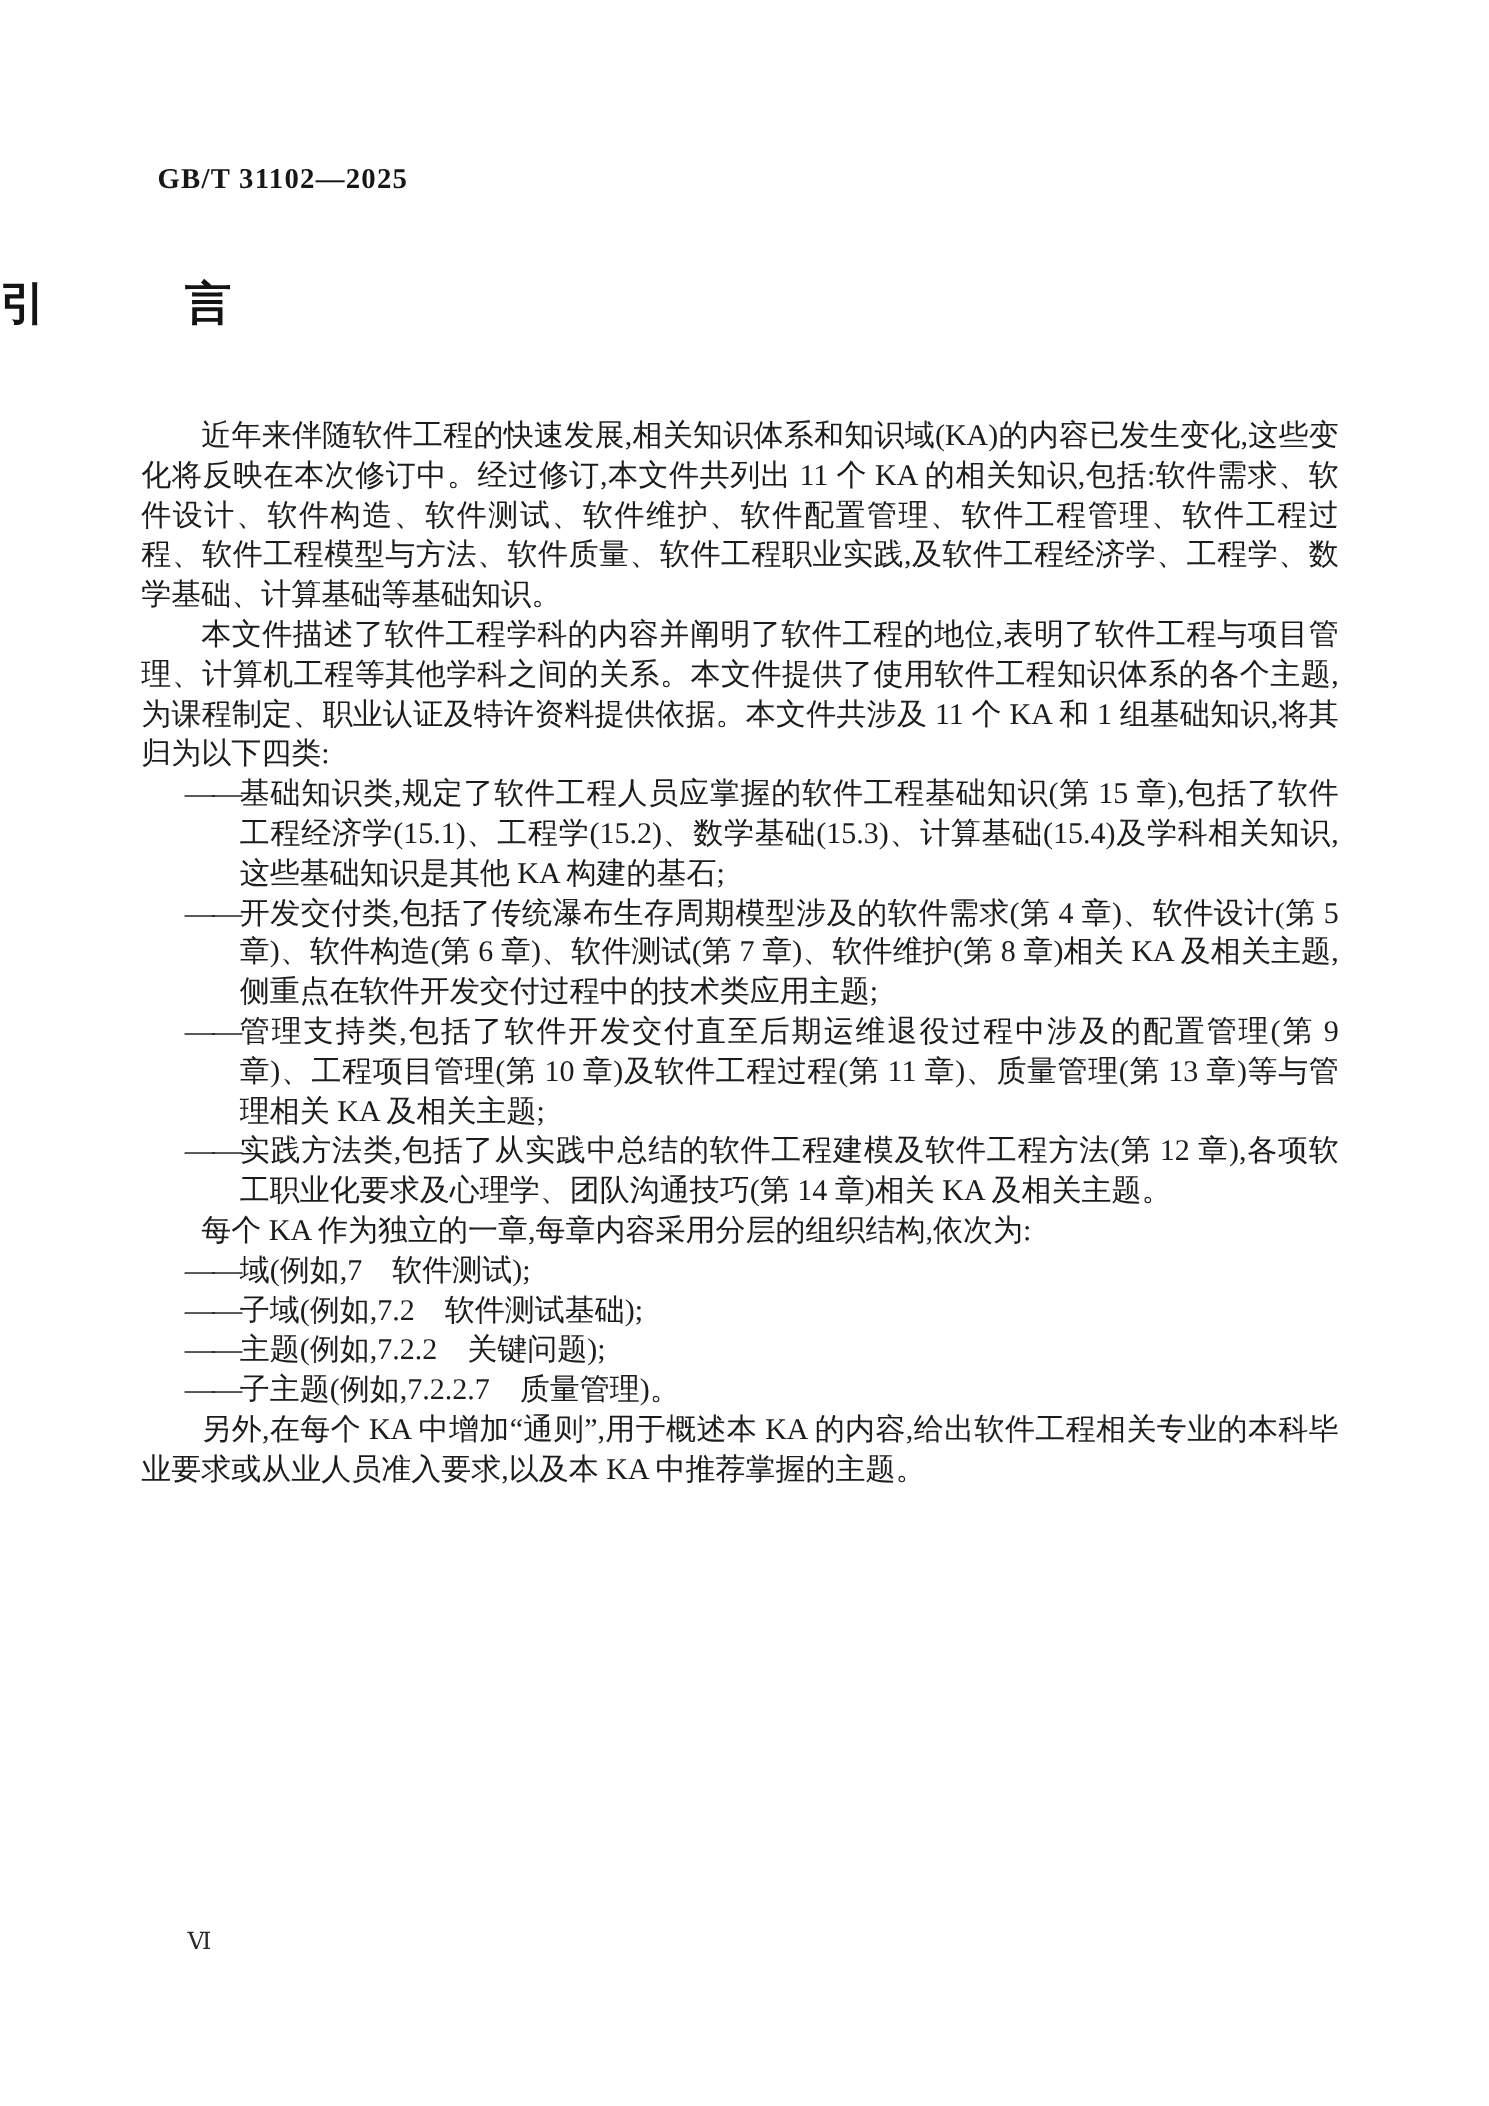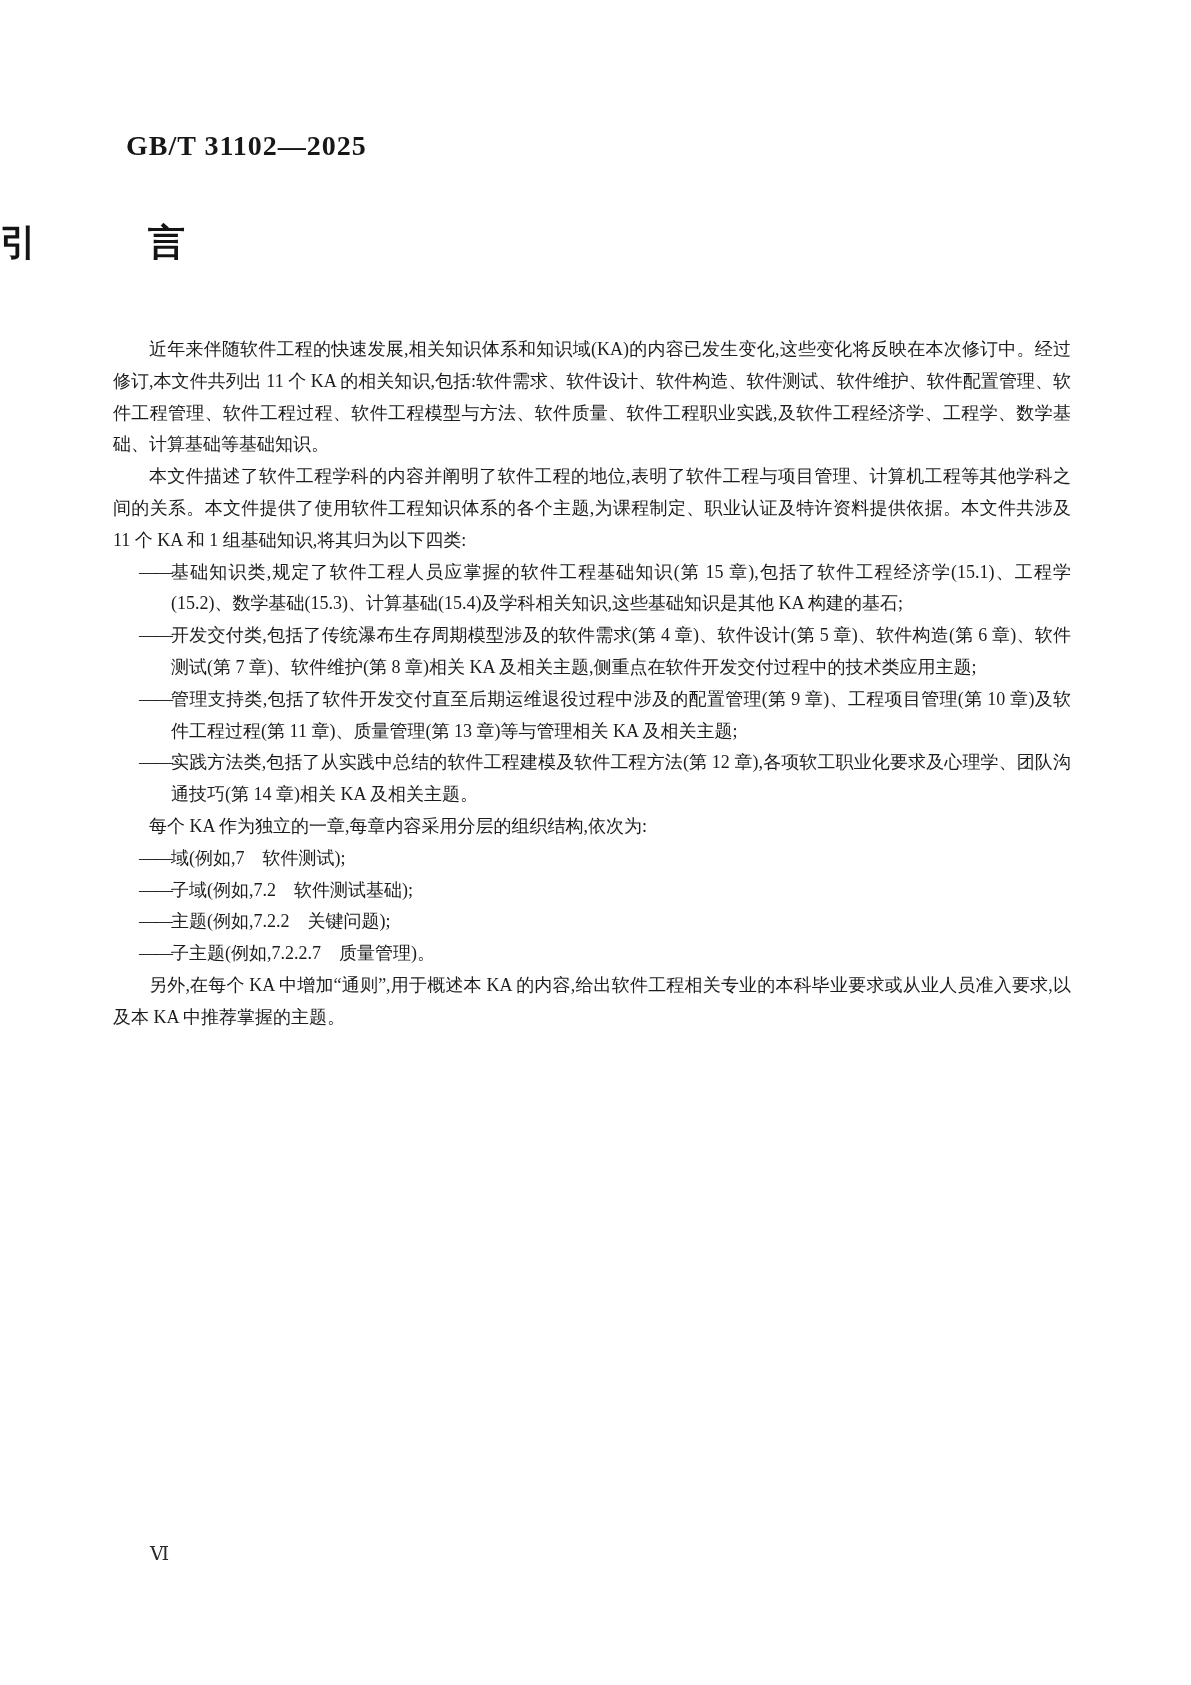--- a/index.html
+++ b/index.html
@@ -13,41 +13,41 @@
     height: 1685px;
     background: #ffffff;
     overflow: hidden;
     font-family: "Liberation Serif", "DejaVu Serif", serif;
     color: #1c1c1c;
   }
   .std-number {
     position: absolute;
     left: 126px;
     top: 130px;
-    font-size: 28px;
+    font-size: 23px;
     font-weight: bold;
     letter-spacing: 1px;
     color: #171717;
   }
   .doc-title {
     position: absolute;
     left: 0;
     top: 218px;
     width: 1191px;
     text-align: left;
     font-size: 37px;
     font-weight: bold;
     color: #141414;
   }
   .body-text {
     position: absolute;
     left: 113px;
     top: 334px;
     width: 958px;
-    font-size: 18px;
+    font-size: 24px;
     line-height: 31.8px;
     text-align: justify;
     color: #1c1c1c;
   }
   .para {
     margin: 0;
     text-indent: 2em;
   }
   .hang-item {
     display: flex;

